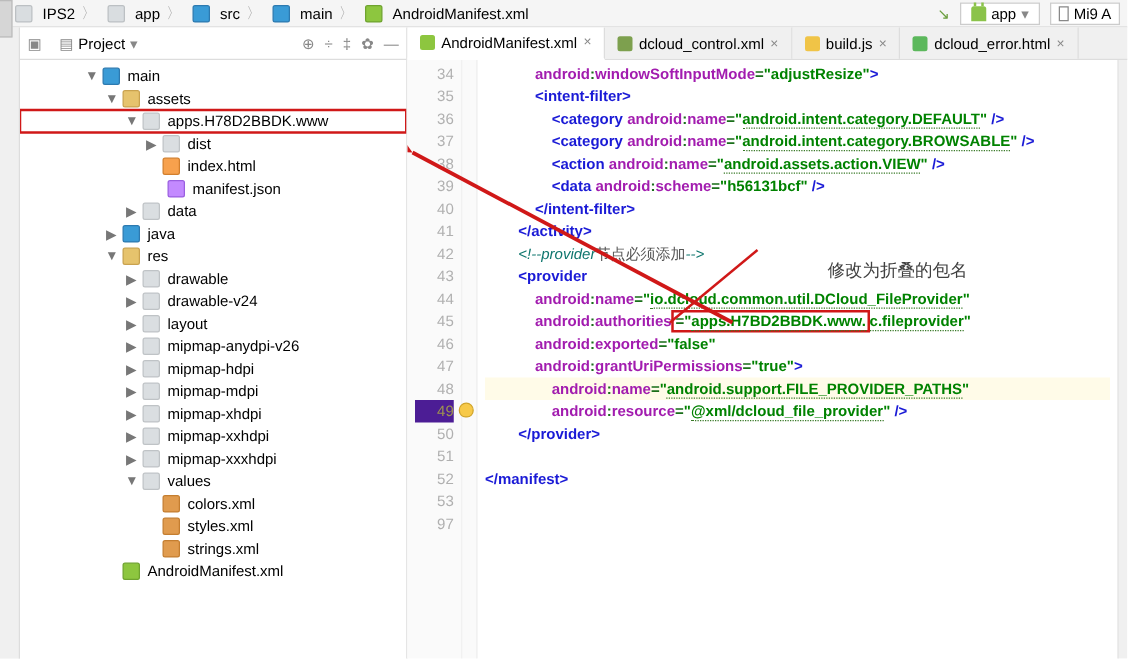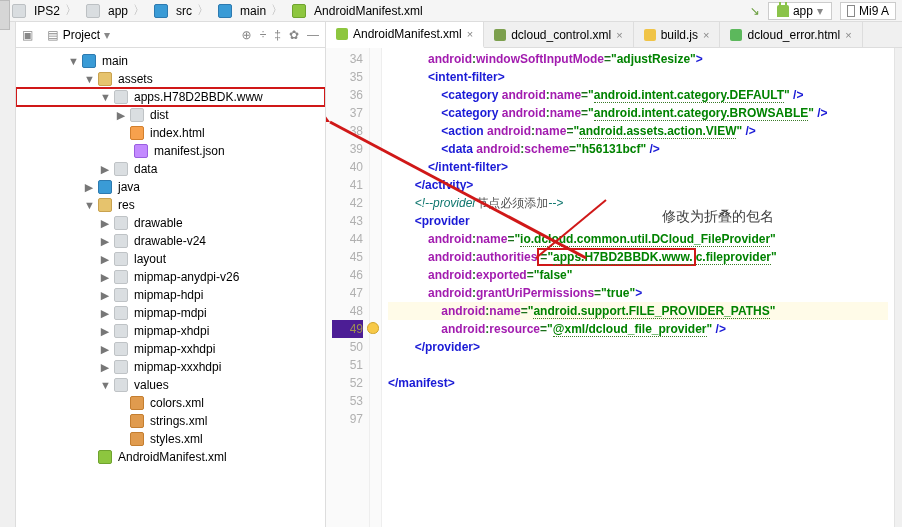--- a/index.html
+++ b/index.html
@@ -237,26 +237,26 @@
             <span class="lab">values</span>
           </div>
           <div class="trow" style="padding-left: 100px;">
             <span class="arrow"></span>
             <span class="ico ico-xml"></span>
             <span class="lab">colors.xml</span>
           </div>
           <div class="trow" style="padding-left: 100px;">
             <span class="arrow"></span>
             <span class="ico ico-xml"></span>
+            <span class="lab">styles.xml</span>
+          </div>
+          <div class="trow" style="padding-left: 100px;">
+            <span class="arrow"></span>
+            <span class="ico ico-xml"></span>
             <span class="lab">strings.xml</span>
-          </div>
-          <div class="trow" style="padding-left: 100px;">
-            <span class="arrow"></span>
-            <span class="ico ico-xml"></span>
-            <span class="lab">styles.xml</span>
           </div>
           <div class="trow" style="padding-left: 68px;">
             <span class="arrow"></span>
             <span class="ico ico-mf"></span>
             <span class="lab">AndroidManifest.xml</span>
           </div>
         </div>
     </div>
   </div>
 

